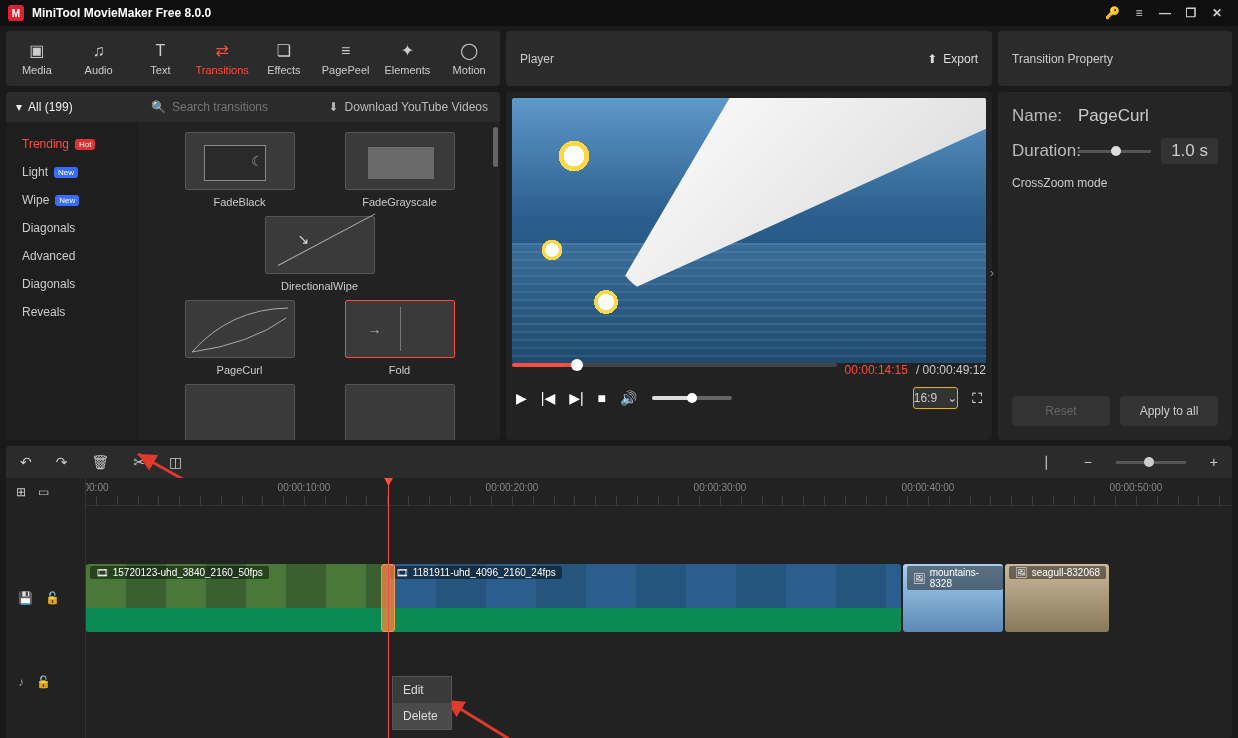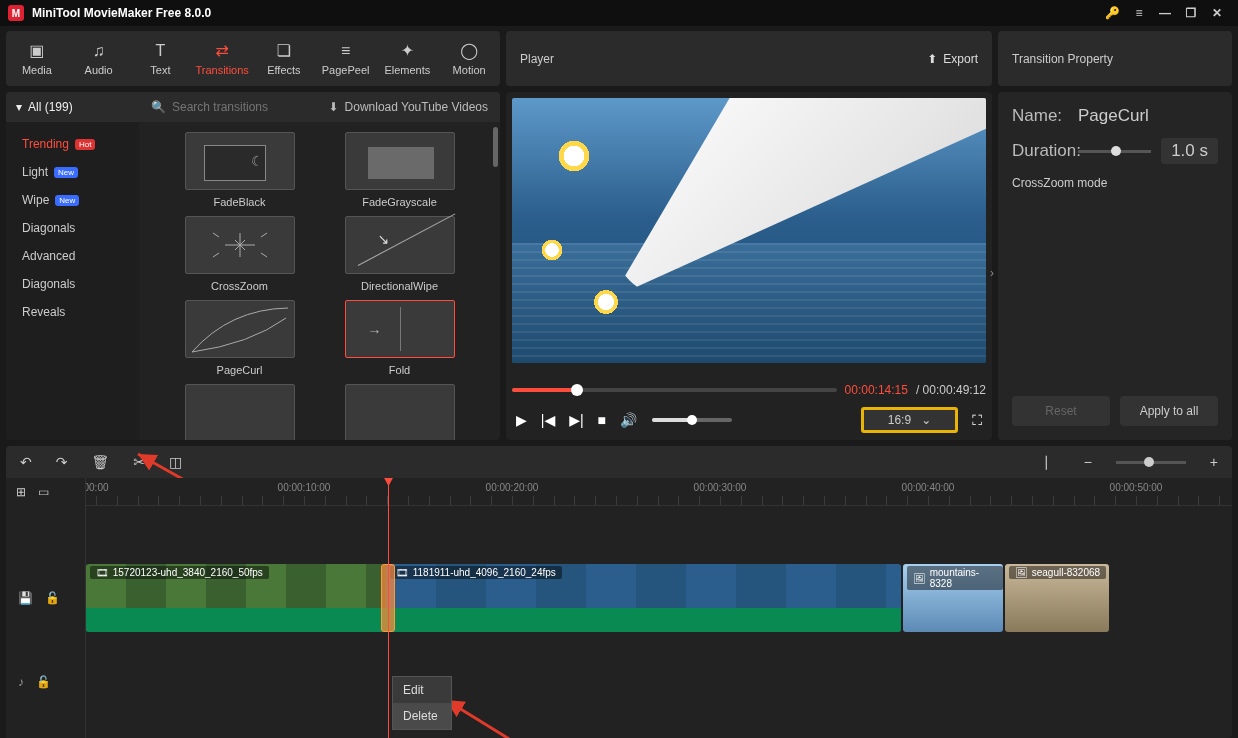--- a/index.html
+++ b/index.html
@@ -59,34 +59,34 @@
 .player-col { flex:1; background:#222; border-radius:4px; display:flex; flex-direction:column; padding:6px; position:relative;}
 .preview { width:100%; height:265px; border-radius:2px; position:relative; overflow:hidden; background:linear-gradient(180deg,#5d99c9 0%, #2b5e8c 45%, #1c4a72 100%);}
 .preview .curl-page { position:absolute; left:100px; top:0; width:420px; height:200px; background:linear-gradient(135deg,#fff 0%, #e8e8e8 50%, #cfcfcf 100%); clip-path: polygon(28% 0, 100% 0, 100% 5%, 0 100%); border-radius:0 0 0 60px;}
 .preview .flower { position:absolute; width:36px; height:36px; border-radius:50%; background:radial-gradient(circle,#fff 0 40%, #ffd84a 40% 60%, transparent 60%);}
 .preview .flower:nth-child(2){left:44px; top:40px;}
 .preview .flower:nth-child(3){left:28px; top:140px; width:24px;height:24px;}
 .preview .flower:nth-child(4){left:80px; top:190px; width:28px;height:28px;}
 .preview .waves{position:absolute;left:0;right:0;bottom:0;height:120px;background:repeating-linear-gradient(180deg,rgba(255,255,255,0.08) 0 2px, transparent 2px 8px),linear-gradient(180deg,#3a6e9a,#1e4a6e);}
 .side-expand { position:absolute; right:-2px; top:50%; color:#888; font-size:12px; cursor:pointer;}
 
-.progress-row { display:flex; align-items:center; margin-top:20px; gap:8px;}
+.progress-row { display:flex; margin-top:0; gap:8px;}
 .progress { flex:1; height:4px; background:#444; position:relative; border-radius:2px;}
 .progress .fill { position:absolute; left:0; top:0; bottom:0; width:20%; background:#ff4d3d; border-radius:2px;}
 .progress .knob { position:absolute; left:20%; top:-4px; width:12px; height:12px; background:#fff; border-radius:50%; transform:translateX(-50%);}
 .timecur { color:#ff4d3d; font-size:12px;}
 .timetotal { color:#ccc; font-size:12px;}
 
 .controls-row { display:flex; align-items:center; gap:14px; margin-top:10px; padding:0 4px;}
 .ctl { color:#fff; font-size:14px; cursor:pointer; display:flex; align-items:center;}
 .vol-bar { width:80px; height:4px; background:#666; position:relative; border-radius:2px;}
 .vol-bar .vfill{position:absolute;left:0;top:0;bottom:0;width:50%;background:#ddd;border-radius:2px;}
 .vol-bar .vknob{position:absolute;left:50%;top:-3px;width:10px;height:10px;background:#fff;border-radius:50%;transform:translateX(-50%);}
 .controls-row .spacer{flex:1;}
-.aspect { background:#333; border:3px solid #eab308; padding:3px 24px; border-radius:3px; display:flex; align-items:center; gap:10px; cursor:pointer;}
+.aspect { background:#333; border:1px solid #eab308; padding:3px 0; border-radius:3px; display:flex; align-items:center; gap:10px; cursor:pointer;}
 
 .prop-col { flex:0 0 234px; background:#252525; border-radius:4px; padding:14px; display:flex; flex-direction:column; gap:12px;}
 .prop-row { display:flex; align-items:center; gap:10px; font-size:17px;}
 .prop-row .plabel { width:56px; color:#bbb;}
 .dur-slider { flex:1; height:3px; background:#555; position:relative;}
 .dur-slider .dknob{position:absolute; left:45%; top:-4px; width:10px;height:10px;background:#ddd;border-radius:50%;}
 .dur-val { background:#333; padding:3px 10px; border-radius:3px; min-width:46px; text-align:center;}
 .mode-grid { display:flex; gap:14px; flex-wrap:wrap;}
 .mode { display:flex; flex-direction:column; align-items:center; gap:6px;}
 .mode .mbox { width:82px; height:42px; border:1px solid #555; border-radius:4px; display:flex; align-items:center; justify-content:center; gap:0; padding:6px; cursor:pointer; background:#2a2a2a;}
@@ -249,30 +249,20 @@
             <div class="thumb">
               <div class="box fadeblack"></div>
               <div class="lbl">FadeBlack</div>
             </div>
             <div class="thumb">
               <div class="box gray"></div>
               <div class="lbl">FadeGrayscale</div>
             </div>
           </div>
           <div class="grid-row">
-            <div class="thumb">
-              <div class="box cross">
-                <svg viewBox="0 0 70 40" stroke="#aaa" fill="none">
-                  <path d="M35 8 L35 32 M20 20 L50 20" stroke-width="1"></path>
-                  <path d="M30 15 L40 25 M40 15 L30 25"></path>
-                  <path d="M8 8 L14 12 M62 8 L56 12 M8 32 L14 28 M62 32 L56 28"></path>
-                </svg>
-              </div>
-              <div class="lbl">CrossZoom</div>
-            </div>
             <div class="thumb">
               <div class="box diag">
                 <span>↘</span>
               </div>
               <div class="lbl">DirectionalWipe</div>
             </div>
           </div>
           <div class="grid-row">
             <div class="thumb">
               <div class="box curl">

